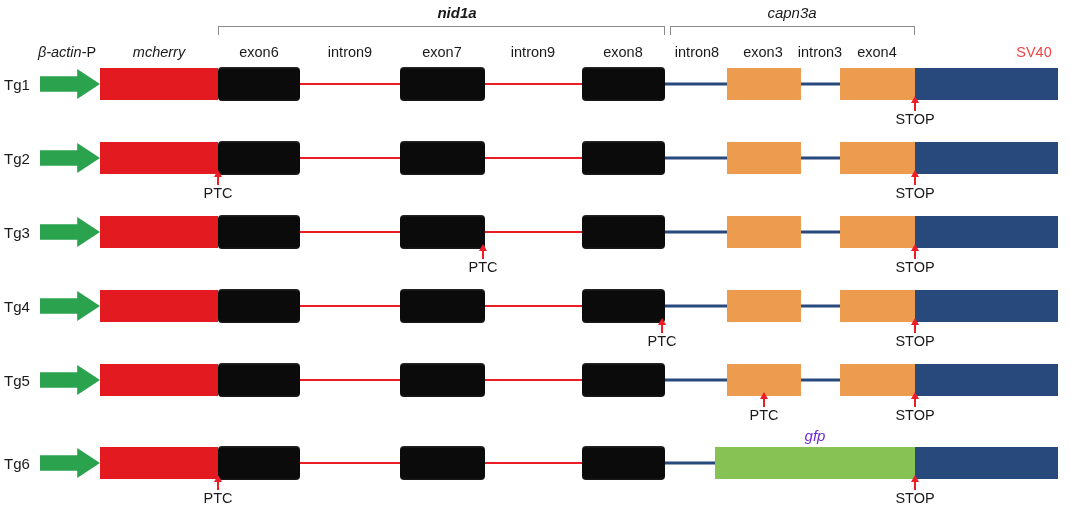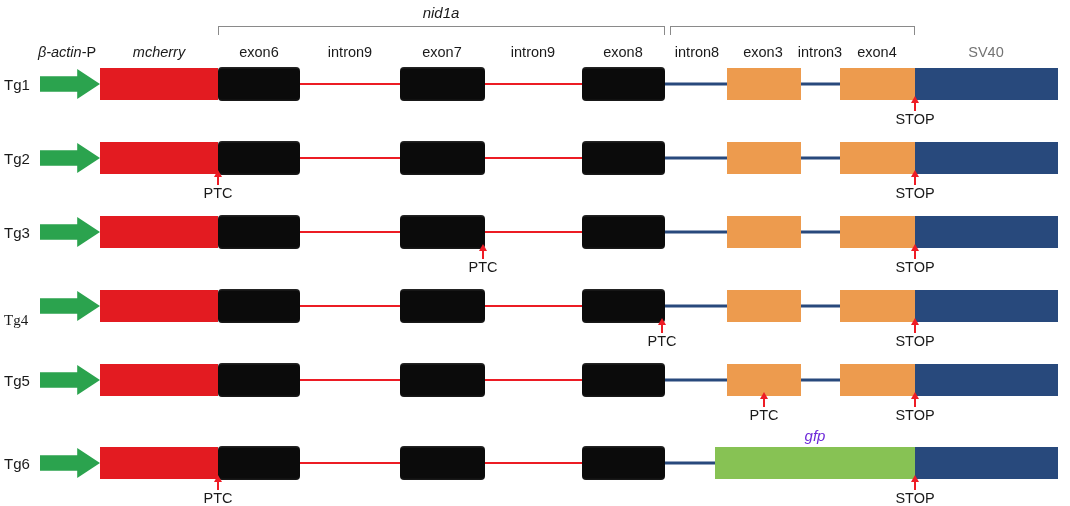--- a/index.html
+++ b/index.html
@@ -122,35 +122,36 @@
     font-size: 15px;
     color: #1a1a1a;
     transform: translateX(-50%);
     white-space: nowrap;
   }
 </style>
 </head>
 <body>
 
 <div id="figure">
-    <div class="gene-label" style="left: 361px; top: 4px; width: 160px;">nid1a</div>
+    <div class="gene-label" style="left: 377px; top: 4px; width: 160px; font-weight: bold;">nid1a</div>
     <div class="bracket" style="left: 218px; top: 26px; width: 447px; border-color: rgb(138, 138, 138);"></div>
+    <div class="gene-label" style="left: 712px; top: 4px; width: 160px;">capn3a</div>
     <div class="bracket" style="left: 670px; top: 26px; width: 245px; border-color: rgb(138, 138, 138);"></div>
     <div class="col-label" style="left: 67px; top: 44px; color: rgb(26, 26, 26);"><i>β-actin</i><span>-P</span></div>
     <div class="col-label italic" style="left: 159px; top: 44px; color: rgb(26, 26, 26);">mcherry</div>
     <div class="col-label" style="left: 259px; top: 44px; color: rgb(26, 26, 26);">exon6</div>
     <div class="col-label" style="left: 350px; top: 44px; color: rgb(26, 26, 26);">intron9</div>
     <div class="col-label" style="left: 442px; top: 44px; color: rgb(26, 26, 26);">exon7</div>
     <div class="col-label" style="left: 533px; top: 44px; color: rgb(26, 26, 26);">intron9</div>
     <div class="col-label" style="left: 623px; top: 44px; color: rgb(26, 26, 26);">exon8</div>
     <div class="col-label" style="left: 697px; top: 44px; color: rgb(26, 26, 26);">intron8</div>
     <div class="col-label" style="left: 763px; top: 44px; color: rgb(26, 26, 26);">exon3</div>
     <div class="col-label" style="left: 820px; top: 44px; color: rgb(26, 26, 26);">intron3</div>
     <div class="col-label" style="left: 877px; top: 44px; color: rgb(26, 26, 26);">exon4</div>
-    <div class="col-label" style="left: 986px; top: 44px; color: #737373;">SV40</div>
+    <div class="col-label" style="left: 1034px; top: 44px; color: #ef4444;">SV40</div>
     <div class="row-label" style="left: 4px; top: 84px; color: rgb(26, 26, 26);">Tg1</div>
     <svg width="60" height="30" viewBox="0 0 60 30" class="promoter" style="left: 40px; top: 84px;">
       <path d="M0,7.199999999999999 L37.2,7.199999999999999 L37.2,0 L60,15 L37.2,30 L37.2,22.8 L0,22.8 Z" fill="#2ba34e"></path>
     </svg>
     <div class="intron red" style="left: 300px; top: 84px; width: 100px; height: 2px; background: rgb(236, 28, 36);"></div>
     <div class="intron red" style="left: 485px; top: 84px; width: 97px; height: 2px; background: rgb(236, 28, 36);"></div>
     <div class="intron blue" style="left: 665px; top: 84px; width: 62px; height: 3px; background: rgb(40, 73, 124);"></div>
     <div class="intron blue" style="left: 801px; top: 84px; width: 39px; height: 3px; background: rgb(40, 73, 124);"></div>
     <div class="block mcherry" style="left: 100px; top: 84px; width: 118px; height: 32px; background: rgb(227, 27, 33);"></div>
     <div class="block exon-black" style="left: 218px; top: 84px; width: 82px; height: 34px; background: rgb(11, 11, 11);"></div>
@@ -207,21 +208,21 @@
     <div class="marker" style="left: 453px; top: 244px; width: 60px; height: 34px;">
       <div class="head" style="border-bottom-color: rgb(238, 28, 37);"></div>
       <div class="stem" style="top: 6px; height: 9px; background: rgb(238, 28, 37);"></div>
       <div class="mtext" style="top: 15px; color: rgb(26, 26, 26);">PTC</div>
     </div>
     <div class="marker" style="left: 885px; top: 244px; width: 60px; height: 34px;">
       <div class="head" style="border-bottom-color: rgb(238, 28, 37);"></div>
       <div class="stem" style="top: 6px; height: 9px; background: rgb(238, 28, 37);"></div>
       <div class="mtext" style="top: 15px; color: rgb(26, 26, 26);">STOP</div>
     </div>
-    <div class="row-label" style="left: 4px; top: 320px; color: rgb(26, 26, 26); font-family: Liberation Serif, serif;">Tg4</div>
+    <div class="row-label" style="left: 4px; top: 306px; color: rgb(26, 26, 26);">Tg4</div>
     <svg width="60" height="30" viewBox="0 0 60 30" class="promoter" style="left: 40px; top: 306px;">
       <path d="M0,7.199999999999999 L37.2,7.199999999999999 L37.2,0 L60,15 L37.2,30 L37.2,22.8 L0,22.8 Z" fill="#2ba34e"></path>
     </svg>
     <div class="intron red" style="left: 300px; top: 306px; width: 100px; height: 2px; background: rgb(236, 28, 36);"></div>
     <div class="intron red" style="left: 485px; top: 306px; width: 97px; height: 2px; background: rgb(236, 28, 36);"></div>
     <div class="intron blue" style="left: 665px; top: 306px; width: 62px; height: 3px; background: rgb(40, 73, 124);"></div>
     <div class="intron blue" style="left: 801px; top: 306px; width: 39px; height: 3px; background: rgb(40, 73, 124);"></div>
     <div class="block mcherry" style="left: 100px; top: 306px; width: 118px; height: 32px; background: rgb(227, 27, 33);"></div>
     <div class="block exon-black" style="left: 218px; top: 306px; width: 82px; height: 34px; background: rgb(11, 11, 11);"></div>
     <div class="block exon-black" style="left: 400px; top: 306px; width: 85px; height: 34px; background: rgb(11, 11, 11);"></div>

